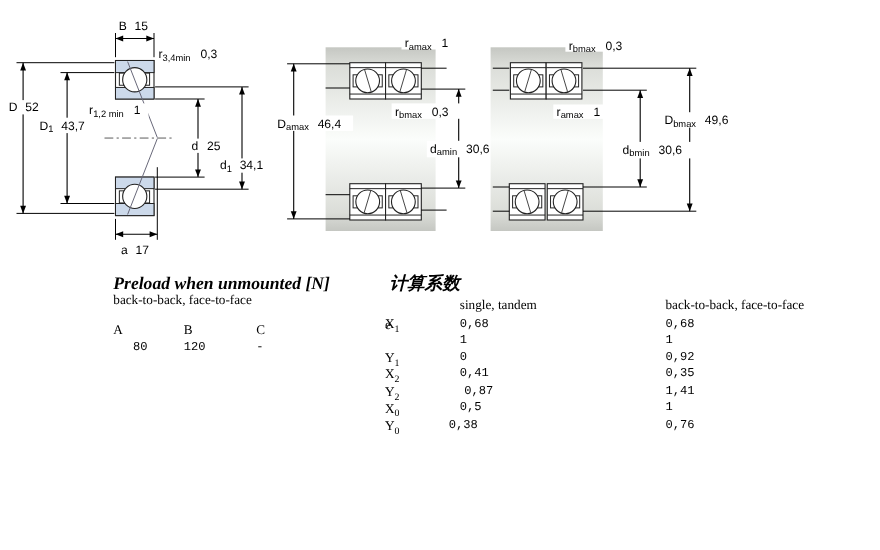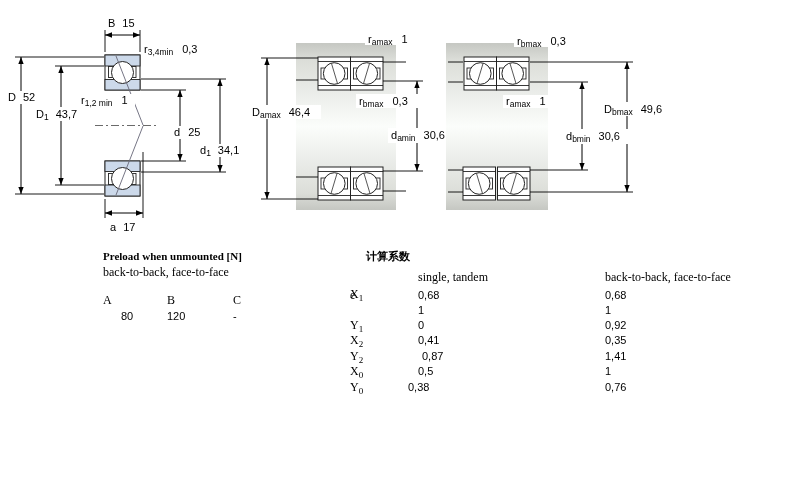--- a/index.html
+++ b/index.html
@@ -13,22 +13,22 @@
   .cage{fill:#fff;stroke:#222;stroke-width:0.9;}
   .contact{stroke:#667;stroke-width:0.9;}
   .dl{stroke:#000;stroke-width:1;}
   .xl{stroke:#000;stroke-width:0.9;}
   .cl{stroke:#444;stroke-width:0.8;stroke-dasharray:8 3 2 3;}
   .mask{fill:#fff;}
   .lbl{font-family:"Liberation Sans",sans-serif;font-size:11px;fill:#000;}
   .sub{font-size:8.5px;baseline-shift:-20%;}
   
   .t{position:absolute;font-family:"Liberation Serif",serif;font-size:12px;white-space:nowrap;line-height:1.1;}
-  .bold{font-weight:bold;font-size:11px;}
-  .num{font-family:Liberation Sans, sans-serif;font-size:11px;text-align:center;}
+  .bold{font-weight:bold;font-size:16px;font-style:italic;}
+  .num{font-family:Liberation Mono, monospace;font-size:11px;text-align:center;}
   .t sub{font-size:9px;line-height:0;}
 </style>
 </head>
 <body>
 
 <div class="canvas">
 
 <svg class="draw" width="800" height="245" viewBox="0 0 800 245">
   <defs>
     <marker id="arr" viewBox="0 0 10 10" refX="10" refY="5" markerWidth="11" markerHeight="7" orient="auto-start-reverse">
@@ -192,21 +192,21 @@
 
 <div class="t bold" style="left:103px;top:250px">Preload when unmounted [N]</div>
 <div class="t" style="left:103px;top:266px">back-to-back, face-to-face</div>
 <div class="t" style="left:103px;top:294px">A</div>
 <div class="t" style="left:167px;top:294px">B</div>
 <div class="t" style="left:233px;top:294px">C</div>
 <div class="t num" style="left:121px;top:310px">80</div>
 <div class="t num" style="left:167px;top:310px">120</div>
 <div class="t num" style="left:233px;top:310px">-</div>
 
-<div class="t bold" style="left:366px;top:250px">计算系数</div>
+<div class="t bold" style="left:354px;top:250px">计算系数</div>
 <div class="t" style="left:418px;top:271px">single, tandem</div>
 <div class="t" style="left:605px;top:271px">back-to-back, face-to-face</div>
 
 <div class="t" style="left:350px;top:289px"><span>e</span><sub></sub></div>
 <div class="t num" style="left:418px;top:289px">0,68</div>
 <div class="t num" style="left:605px;top:289px">0,68</div>
 
 <div class="t" style="left:350px;top:288px"><span>X</span><sub>1</sub></div>
 <div class="t num" style="left:418px;top:304px">1</div>
 <div class="t num" style="left:605px;top:304px">1</div>

